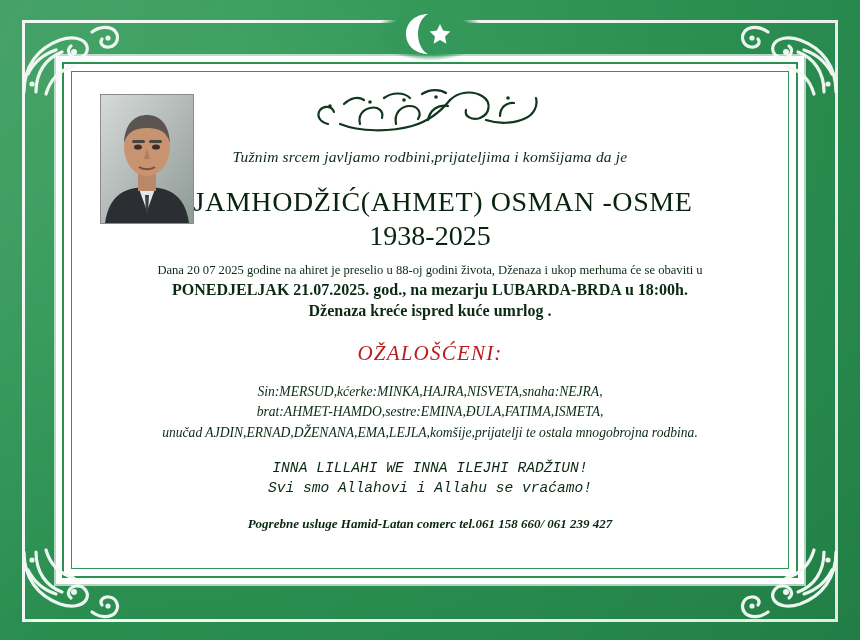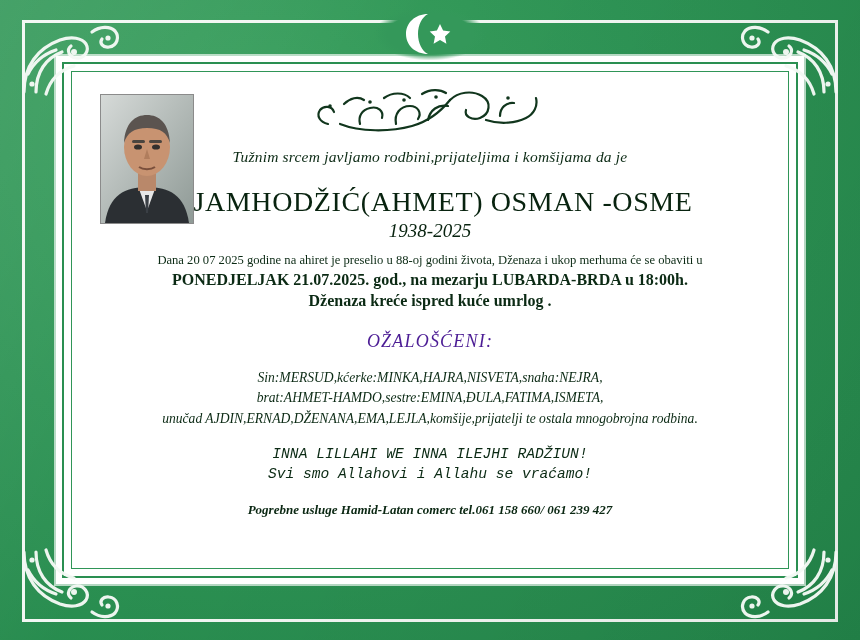--- a/index.html
+++ b/index.html
@@ -128,39 +128,38 @@
   .deceased-name {
     margin-top: 20px;
     font-size: 28px;
     letter-spacing: 0.6px;
     color: #08230f;
     font-family: "Liberation Serif", serif;
   }
 
   .years {
     margin-top: 2px;
-    font-size: 19px;
-    font-style: italic;
+    font-size: 28px;
     color: #08230f;
   }
 
   .details {
     margin-top: 10px;
     font-size: 12.6px;
     line-height: 1.32;
     color: #0b2a14;
   }
   .details .b { font-weight: bold; font-size: 16px; }
 
   .mourners-title {
     margin-top: 20px;
-    font-size: 18px;
+    font-size: 21px;
     font-style: italic;
     letter-spacing: 1.2px;
-    color: #4c1d95;
+    color: #b91c1c;
   }
 
   .family {
     margin-top: 16px;
     font-size: 13.6px;
     font-style: italic;
     line-height: 1.5;
     color: #0b2a14;
   }
 

